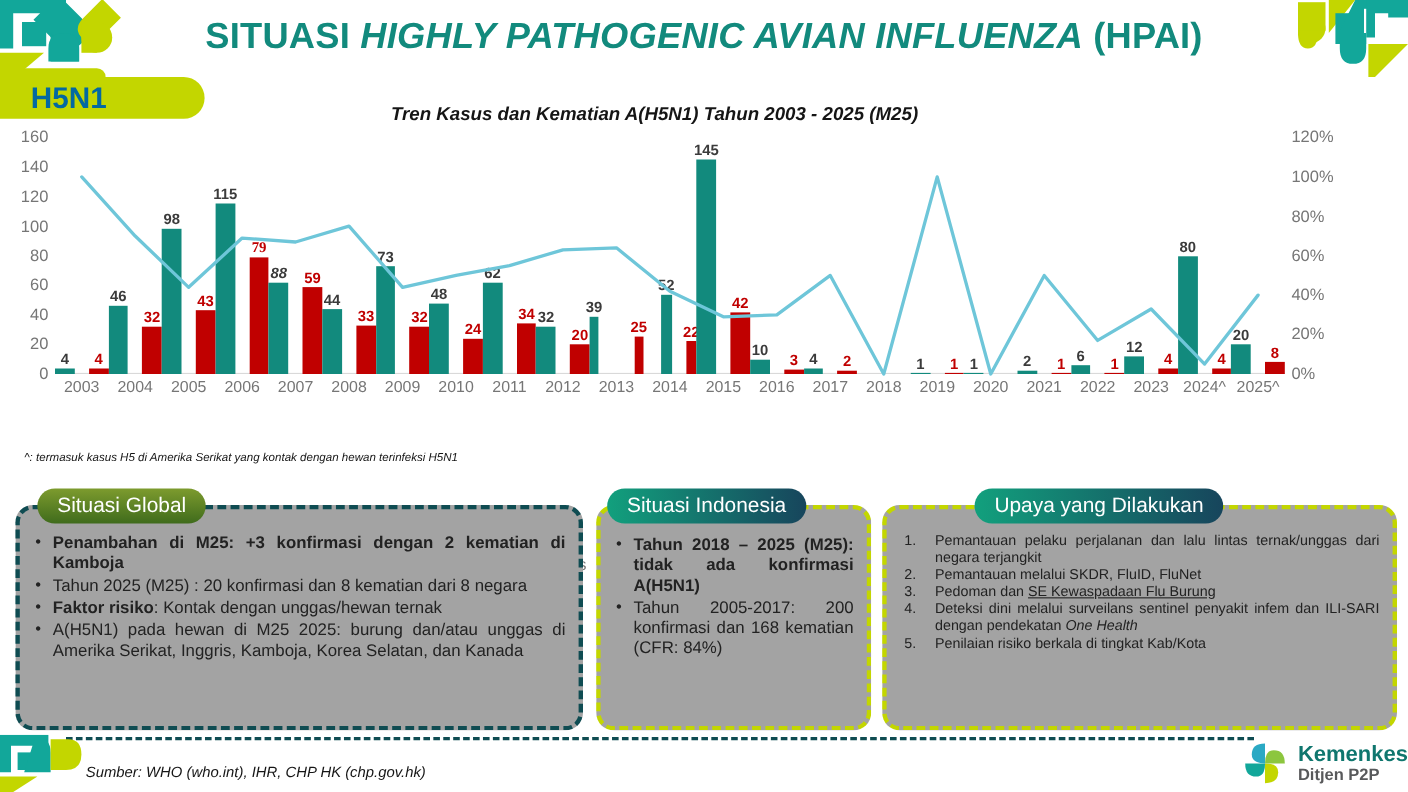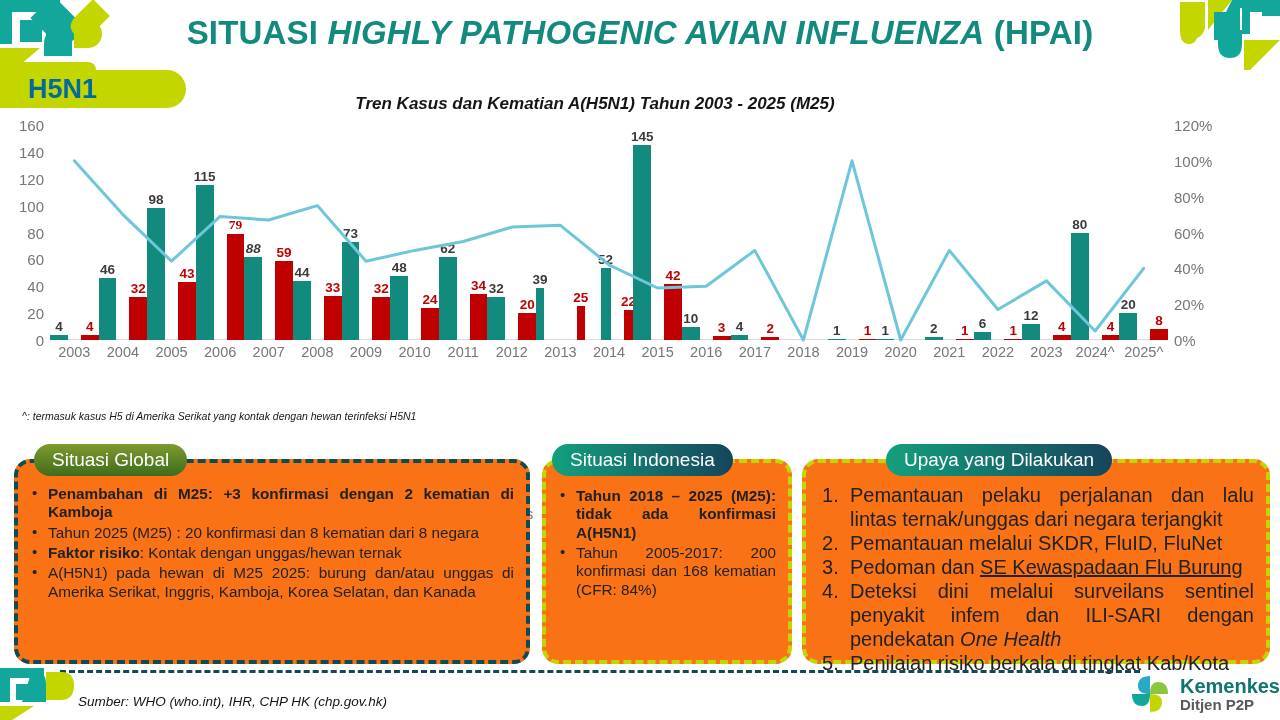--- a/index.html
+++ b/index.html
@@ -169,21 +169,21 @@
     font-style: italic;
     color: #151515;
   }
 
   
   .panel { position: absolute; }
   .panel-box {
     position: absolute;
     left: 0; top: 15px;
     border-radius: 16px;
-    background: #f97316;
+    background: #a3a3a3;
   }
   .panel-pill {
     position: absolute;
     top: 0; height: 32px;
     border-radius: 16px;
     color: #ffffff;
     font-size: 19px;
     line-height: 32px;
     text-align: center;
     padding: 0 18px;
@@ -257,21 +257,21 @@
 
   #panel-upaya { left: 802px; top: 444px; width: 468px; height: 220px; }
   #panel-upaya .panel-box {
     width: 468px; height: 205px;
     border: 4px dashed #c3d600;
   }
   #panel-upaya .panel-pill {
     left: 84px;
     background: linear-gradient(to right, #12a07d, #17455c);
   }
-  #panel-upaya .panel-content { padding-top: 20px; font-size: 20px; }
+  #panel-upaya .panel-content { padding-top: 20px; font-size: 13px; }
   #panel-upaya ol.numbers > li { margin-bottom: 0px; }
 
   
   .footer-rule {
     position: absolute;
     left: 60px; top: 670px; width: 1080px;
     border-top: 3px dashed #0f4c52;
   }
   .footer-src {
     position: absolute;

